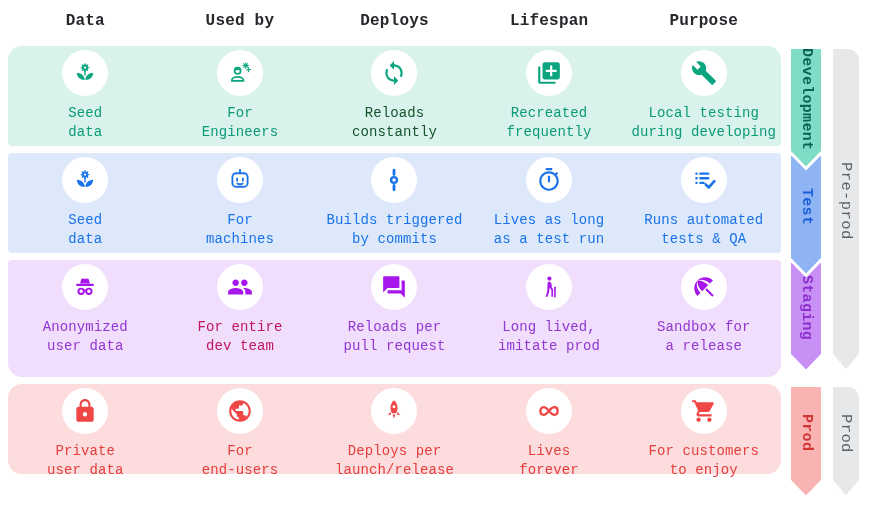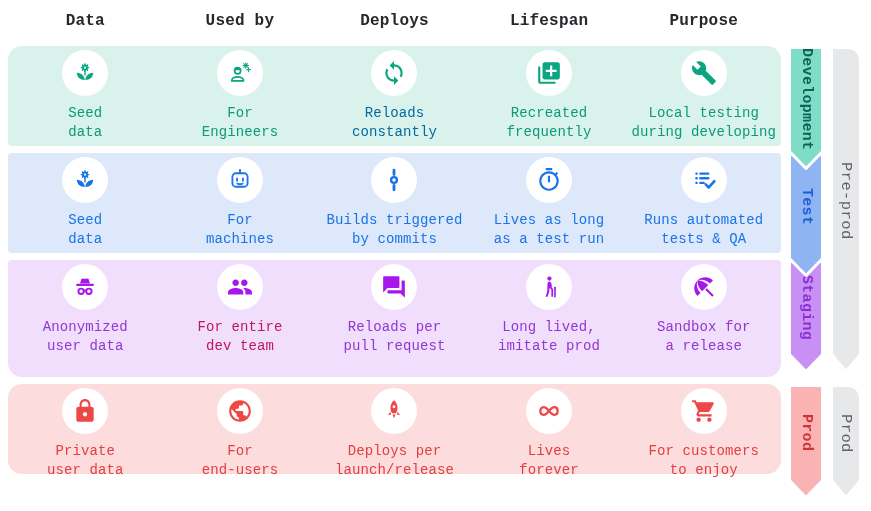--- a/index.html
+++ b/index.html
@@ -95,21 +95,21 @@
 Engineers</div>
     </div>
     <div class="cell">
       <div class="icon-circle">
         <span>
               <svg width="26" height="26" viewBox="0 0 24 24" style="color:#0ba580">
                 <path fill="currentColor" d="M12 4V1L8 5l4 4V6c3.31 0 6 2.69 6 6 0 1.01-.25 1.97-.7 2.8l1.46 1.46C19.54 15.03 20 13.57 20 12c0-4.42-3.58-8-8-8zm0 14c-3.31 0-6-2.69-6-6 0-1.01.25-1.97.7-2.8L5.24 7.74C4.46 8.97 4 10.43 4 12c0 4.42 3.58 8 8 8v3l4-4-4-4v3z"></path>
               </svg>
             </span>
       </div>
-      <div class="cell-text" style="color:#0369a1">Reloads
+      <div class="cell-text" style="color:#14532d">Reloads
 constantly</div>
     </div>
     <div class="cell">
       <div class="icon-circle">
         <span>
               <svg width="26" height="26" viewBox="0 0 24 24" style="color:#0ba580">
                 <path fill="currentColor" d="M20 2H8c-1.1 0-2 .9-2 2v12c0 1.1.9 2 2 2h12c1.1 0 2-.9 2-2V4c0-1.1-.9-2-2-2zm-1 9h-4v4h-2v-4H9V9h4V5h2v4h4v2zM4 6H2v14c0 1.1.9 2 2 2h14v-2H4V6z"></path>
               </svg>
             </span>
       </div>

